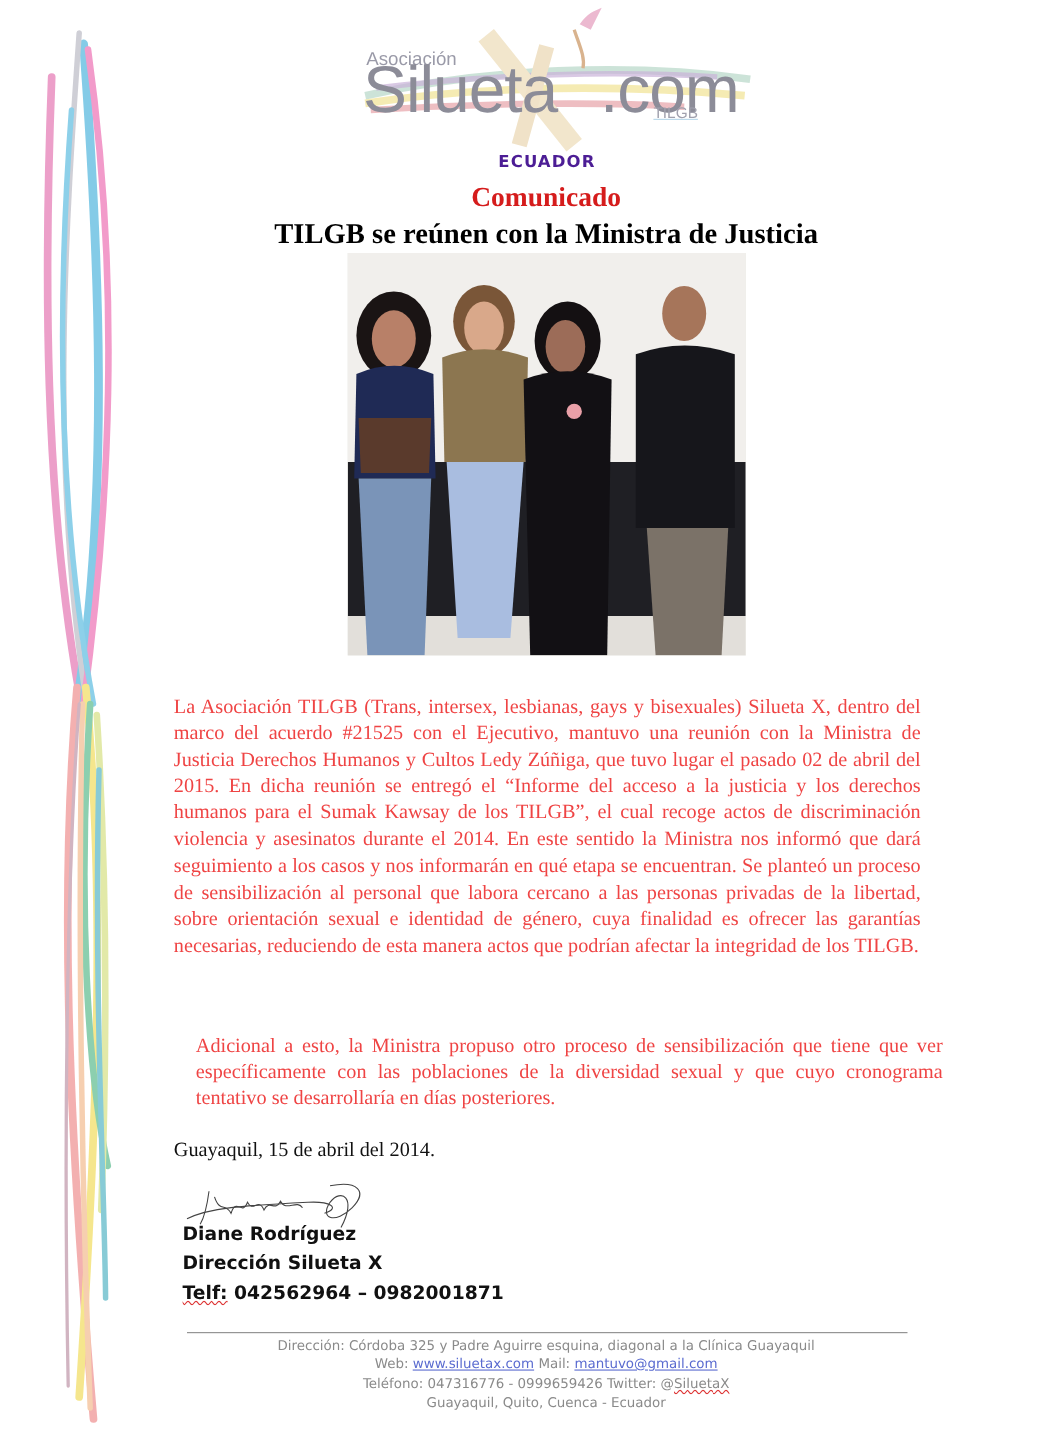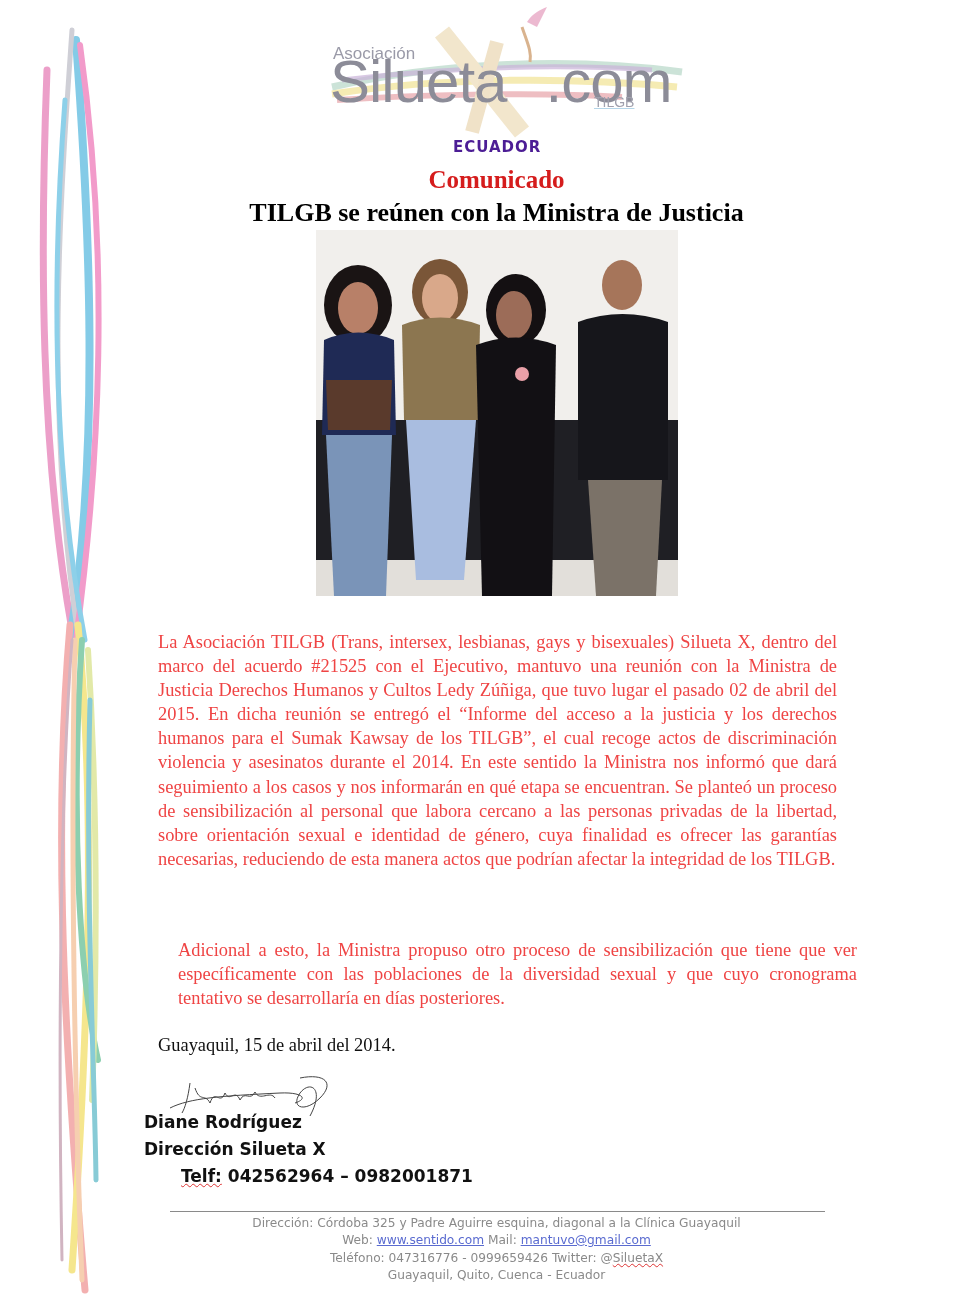--- a/index.html
+++ b/index.html
@@ -20,24 +20,24 @@
 
     
     .photo { position: absolute; left: 316px; top: 230px; width: 362px; height: 366px; overflow: hidden; background: #eceae6; }
 
     .body-text { position: absolute; left: 158px; width: 679px; font-size: 18.4px; line-height: 24.1px; text-align: justify; color: #ef4444; }
     .p1 { top: 630px; }
     .p2 { top: 938px; margin-left: 20px; }
     .date-line { position: absolute; left: 158px; top: 1035px; font-size: 18.4px; text-align: center; }
 
     .signature { position: absolute; left: 160px; top: 1068px; width: 175px; height: 60px; }
-    .sig-line { position: absolute; left: 144px; font-family: "DejaVu Sans", sans-serif; font-weight: bold; font-size: 17px; color: #111; }
+    .sig-line { position: absolute; left: 166px; font-family: "DejaVu Sans", sans-serif; font-weight: bold; font-size: 17px; color: #111; }
     .sig-name { top: 1112px; }
     .sig-org { top: 1139px; }
-    .sig-tel { top: 1166px; margin-left: 37px; }
+    .sig-tel { top: 1166px; }
     .squiggle { text-decoration: underline wavy #d33; text-decoration-thickness: 1px; }
 
     .footer-rule { position: absolute; left: 170px; width: 655px; top: 1211px; border-top: 1px solid #8a8a8a; }
     .footer { position: absolute; left: 0; width: 993px; text-align: center; font-family: "DejaVu Sans", sans-serif; font-size: 12.2px; color: #8a8a8a; line-height: 17.5px; }
     .f1 { top: 1215px; }
     .f2 { top: 1232px; }
     .f3 { top: 1250px; }
     .f4 { top: 1267px; }
     .link { color: #5a6bd0; text-decoration: underline; }
   </style>
@@ -119,15 +119,15 @@
     <path d="M30 15 C 28 30, 25 40, 22 45 M35 20 C 40 35, 45 25, 50 35 C 55 20, 60 38, 65 25 C 70 35, 75 20, 80 32 C 85 22, 90 34, 95 24 C 100 34, 110 22, 115 30"></path>
     <path d="M140 10 C 165 5, 175 15, 160 30 C 145 45, 130 40, 140 25 C 150 12, 165 20, 150 48"></path>
   </g>
 </svg>
 <div class="sig-line sig-name">Diane Rodríguez</div>
 <div class="sig-line sig-org">Dirección Silueta X</div>
 <div class="sig-line sig-tel"><span class="squiggle">Telf:</span><span> 042562964  – 0982001871</span></div>
 
 <div class="footer-rule"></div>
 <div class="footer f1">Dirección:  Córdoba 325 y Padre Aguirre esquina, diagonal a la Clínica Guayaquil</div>
-<div class="footer f2"><span>Web: </span><a class="link">www.sentido.com</a><span> Mail: </span><a class="link">mantuvo@gmail.com</a></div>
+<div class="footer f2"><span>Web: </span><a class="link">www.siluetax.com</a><span> Mail: </span><a class="link">mantuvo@gmail.com</a></div>
 <div class="footer f3"><span>Teléfono: 047316776 - 0999659426  Twitter: @</span><span class="squiggle">SiluetaX</span></div>
 <div class="footer f4">Guayaquil, Quito, Cuenca - Ecuador</div>
 
 </body></html>

